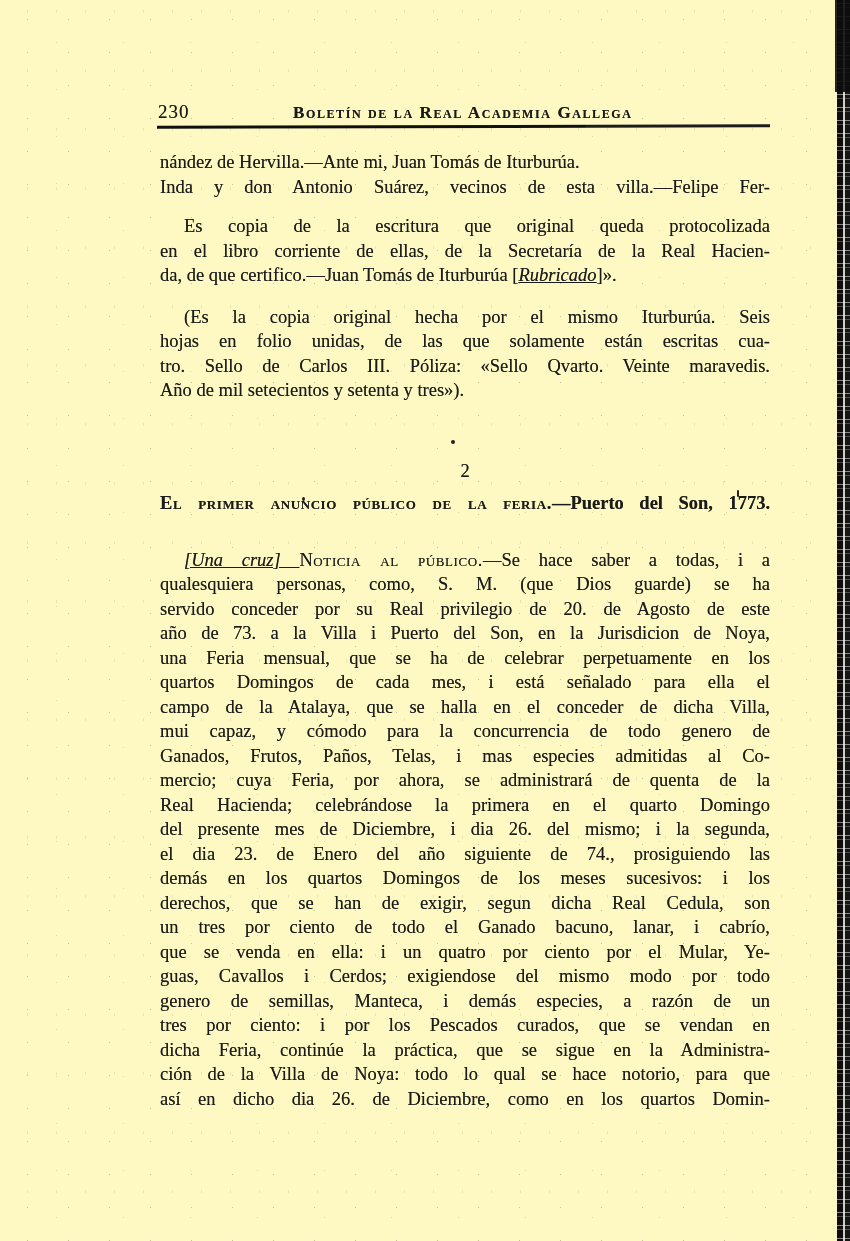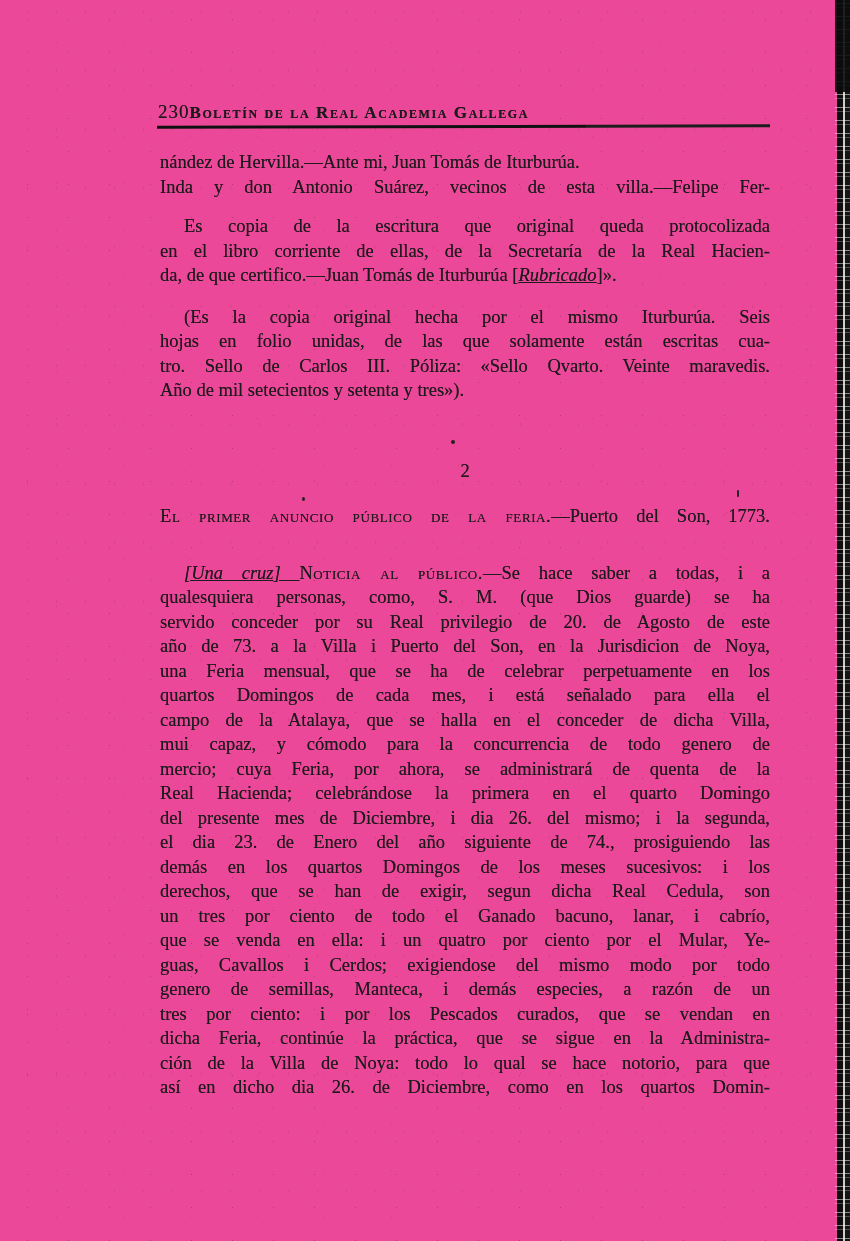--- a/index.html
+++ b/index.html
@@ -1,19 +1,19 @@
 <!DOCTYPE html>
 <html><head>
 <meta charset="utf-8">
 <style>
   html,body{margin:0;padding:0;}
   body{width:850px;height:1241px;background:#e9e7e1;}
   .page{
     position:relative;width:850px;height:1241px;overflow:hidden;
-    background:#ec4899;
+    background:#fef9c3;
     font-family:"Liberation Serif","DejaVu Serif",serif;
     color:#1b1b1b;
   }
   
   .page::after{
     content:'';position:absolute;inset:0;pointer-events:none;
     background-image:
       radial-gradient(rgba(0,0,0,.22) 0.6px, transparent 0.9px),
       radial-gradient(rgba(0,0,0,.12) 0.6px, transparent 0.9px),
       radial-gradient(rgba(0,0,0,.08) 0.7px, transparent 1px);
@@ -43,21 +43,21 @@
   .s3{left:737px;top:490px;width:2px;height:7px;border-radius:1px;}
 
   
   .pagehead{
     position:absolute;left:158px;top:101px;width:612px;
     display:flex;align-items:baseline;z-index:1;
     text-shadow:0 0 .4px rgba(0,0,0,.6);
   }
   .pagenum{font-size:19px;letter-spacing:1px;}
   .runtitle{
-    flex:1;font-variant:small-caps;
+    flex:1;text-align:center;font-variant:small-caps;
     font-size:17px;letter-spacing:1.6px;font-weight:bold;
     padding-right:34px;
   }
   .rule{
     position:absolute;left:157px;top:125px;width:613px;height:3px;
     background:linear-gradient(to right,#101010 0 70%,#1c1c1c 70% 100%);
     transform:rotate(-0.12deg);z-index:1;
   }
 
   
@@ -71,21 +71,21 @@
   .justify-all .tline-last{text-align-last:justify;}
   .indent .tline-first{text-indent:24px;}
   .cline{text-align:justify;text-align-last:justify;}
   .cline-left{text-align-last:left;}
   .cline-indent{text-indent:24px;margin-top:32px;}
   .it{font-style:italic;text-decoration:underline;}
   .sc{font-variant:small-caps;letter-spacing:.6px;}
   #p2{margin-top:15px;}
   #p3{margin-top:17px;}
   #secnum{margin-top:56px;text-align:center;}
-  #heading{margin-top:21px;text-align:justify;text-align-last:justify;}
+  #heading{margin-top:8px;text-align:justify;text-align-last:justify;font-weight:bold;}
   #p4{margin-top:29px;}
 </style>
 </head>
 <body>
 
 <div class="page">
 
   <div class="scan-edge"></div>
   <div class="speck s1"></div>
   <div class="speck s2"></div>
@@ -126,20 +126,21 @@
     <div class="para" id="p4">
       <div class="cline cline-indent"><span class="it">[Una cruz] </span><span class="sc">Noticia al público.</span><span>—Se hace saber a todas, i a</span></div>
       <div class="justify-all">
           <div class="tline tline-first">qualesquiera personas, como, S. M. (que Dios guarde) se ha</div>
           <div class="tline">servido conceder por su Real privilegio de 20. de Agosto de este</div>
           <div class="tline">año de 73. a la Villa i Puerto del Son, en la Jurisdicion de Noya,</div>
           <div class="tline">una Feria mensual, que se ha de celebrar perpetuamente en los</div>
           <div class="tline">quartos Domingos de cada mes, i está señalado para ella el</div>
           <div class="tline">campo de la Atalaya, que se halla en el conceder de dicha Villa,</div>
           <div class="tline">mui capaz, y cómodo para la concurrencia de todo genero de</div>
+          <div class="tline">Ganados, Frutos, Paños, Telas, i mas especies admitidas al Co-</div>
           <div class="tline">mercio; cuya Feria, por ahora, se administrará de quenta de la</div>
           <div class="tline">Real Hacienda; celebrándose la primera en el quarto Domingo</div>
           <div class="tline">del presente mes de Diciembre, i dia 26. del mismo; i la segunda,</div>
           <div class="tline">el dia 23. de Enero del año siguiente de 74., prosiguiendo las</div>
           <div class="tline">demás en los quartos Domingos de los meses sucesivos: i los</div>
           <div class="tline">derechos, que se han de exigir, segun dicha Real Cedula, son</div>
           <div class="tline">un tres por ciento de todo el Ganado bacuno, lanar, i cabrío,</div>
           <div class="tline">que se venda en ella: i un quatro por ciento por el Mular, Ye-</div>
           <div class="tline">guas, Cavallos i Cerdos; exigiendose del mismo modo por todo</div>
           <div class="tline">genero de semillas, Manteca, i demás especies, a razón de un</div>

